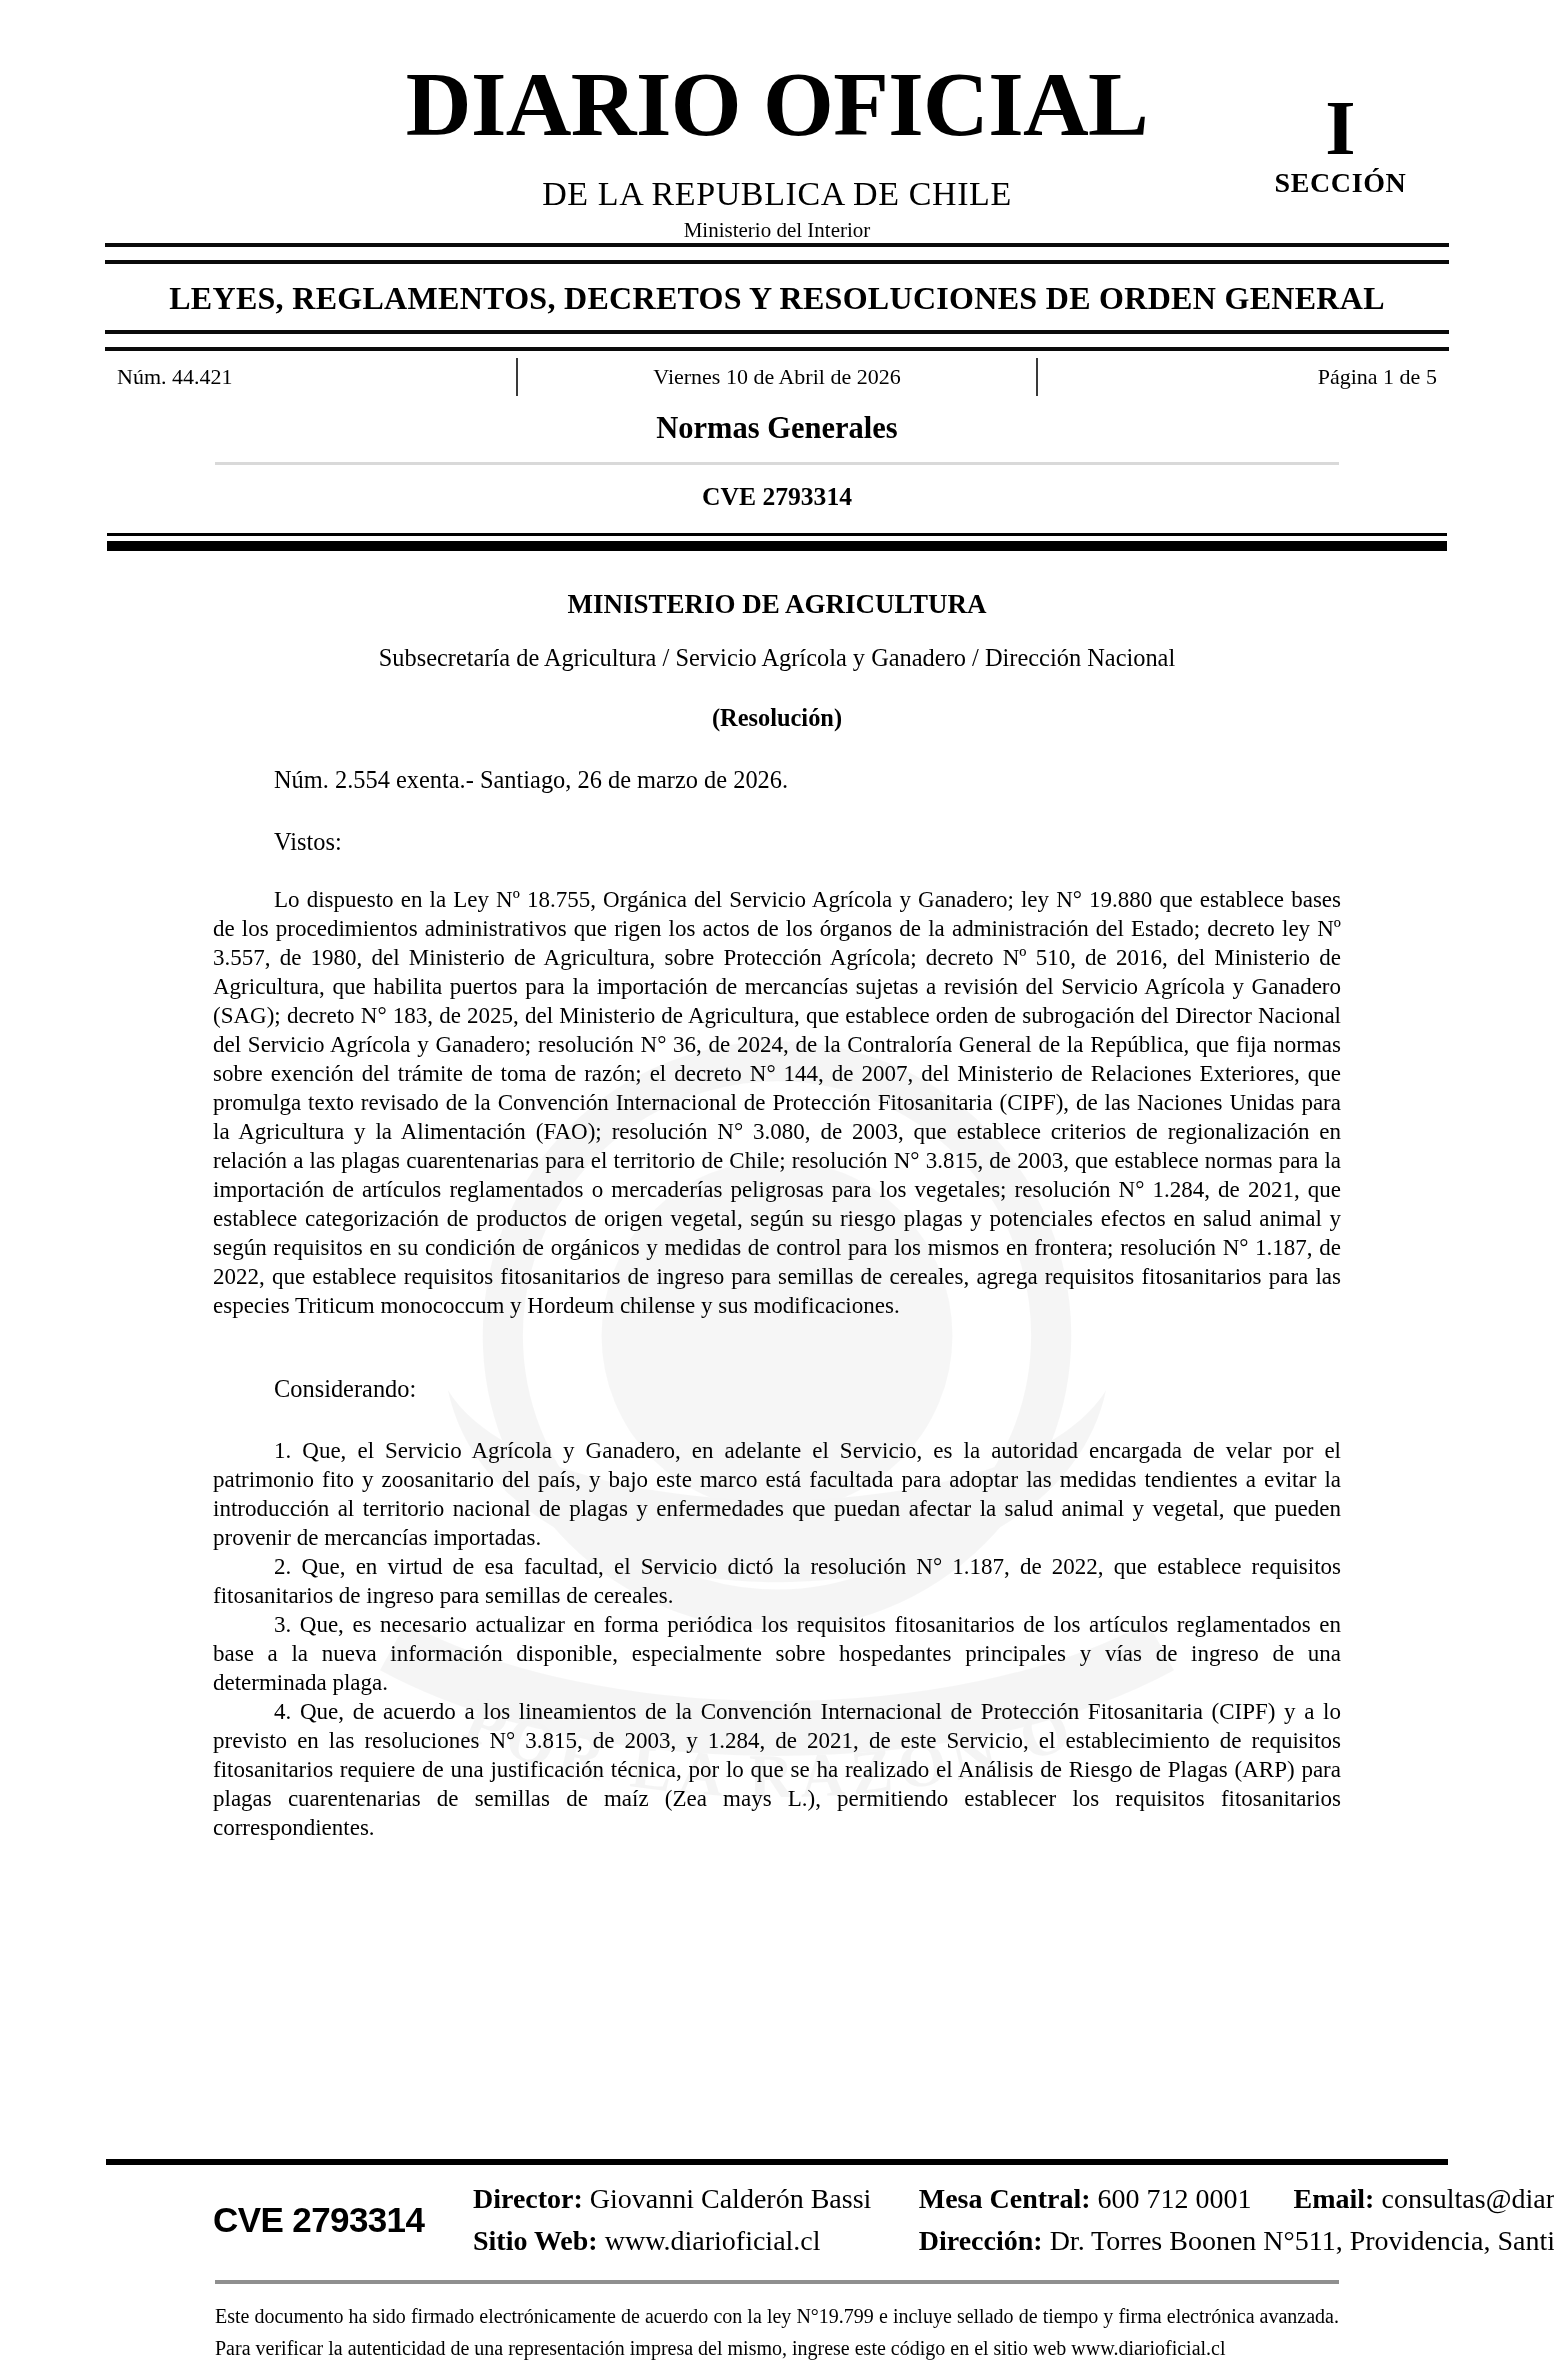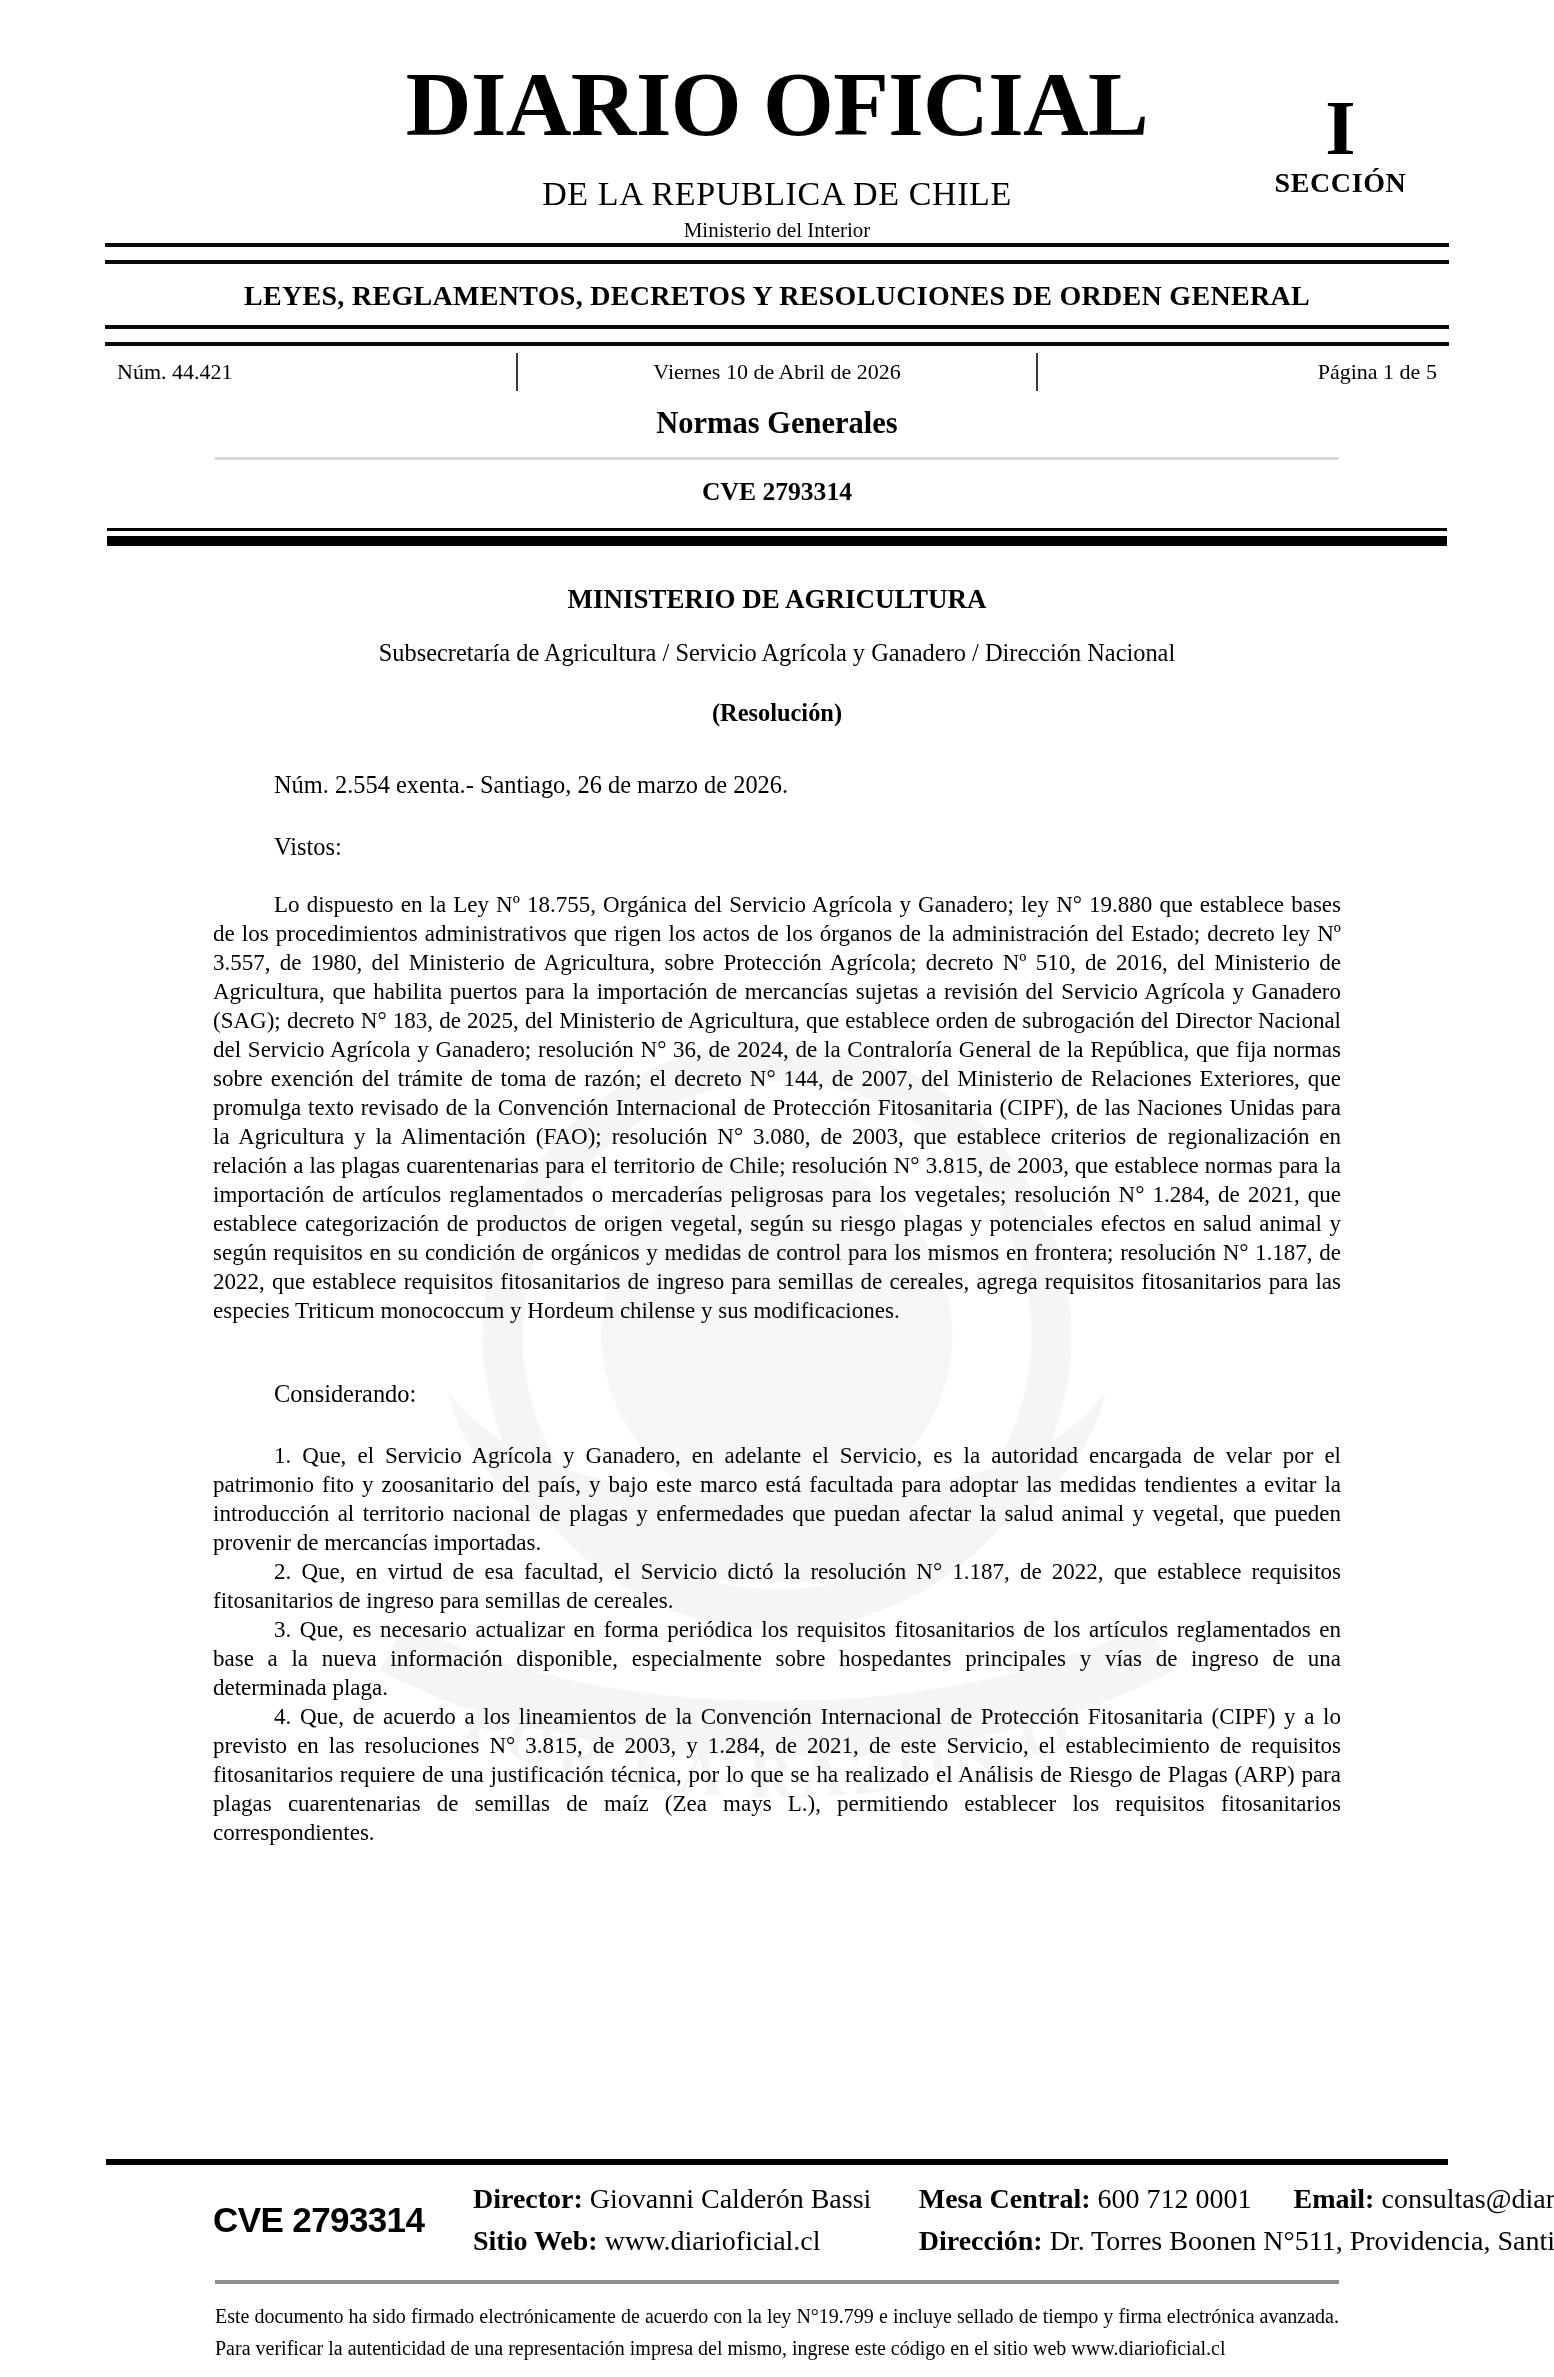--- a/index.html
+++ b/index.html
@@ -21,21 +21,21 @@
   }
   .masthead-sub{font-size:34px;margin-top:23px;letter-spacing:0.6px;}
   .masthead-min{font-size:21px;margin-top:4.9px;}
   .section-block{position:absolute;right:122px;top:91px;text-align:center;width:183px;}
   .section-numeral{font-size:78px;font-weight:bold;line-height:0.95;}
   .section-label{font-size:28px;font-weight:bold;letter-spacing:0.6px;margin-top:2.4px;}
   
   .rule-outer{margin-left:105px;margin-right:105px;}
   .double-rule{height:12.8px;border-top:4.3px solid #0a0a0a;border-bottom:4.3px solid #0a0a0a;}
   .band-title{
-    font-size:28px;font-weight:bold;text-align:center;
+    font-size:32px;font-weight:bold;text-align:center;
     padding:16px 0 13.4px 0;letter-spacing:0.3px;
   }
   
   .issue-row{
     margin:0 111px;display:flex;align-items:center;height:52px;font-size:22px;
   }
   .issue-cell{flex:1;}
   .issue-left{text-align:left;padding-left:6.1px;}
   .issue-center{flex:1.3;text-align:center;}
   .issue-right{text-align:right;padding-right:6.1px;}
@@ -48,21 +48,21 @@
   .cve-bottom-rule .thick{height:9.8px;background:#000;}
   
   .article{margin:0 213px;position:relative;}
   .art-ministry{font-size:27px;font-weight:bold;text-align:center;margin-top:38px;}
   .art-org{font-size:24.4px;text-align:center;margin-top:24.4px;}
   .art-title{
     font-size:25.6px;font-weight:bold;text-align:center;line-height:1.43;
     margin:22px 43px 0 43px;
   }
   .art-kind{font-size:24.4px;font-weight:bold;text-align:center;margin-top:32px;}
-  .art-numline{font-size:24.4px;margin-top:44px;text-indent:61px;}
+  .art-numline{font-size:24.4px;margin-top:34px;text-indent:61px;}
   .art-heading{font-size:24.4px;margin-top:34px;text-indent:61px;}
   .body-p{
     font-size:23px;line-height:29px;text-align:justify;text-indent:61px;
     margin:0;
   }
   .body-p.first{margin-top:29px;}
   .gap-lg{margin-top:55px;}
   .considerandos .body-p{margin-top:0;}
   .considerandos{margin-top:33px;}
   

